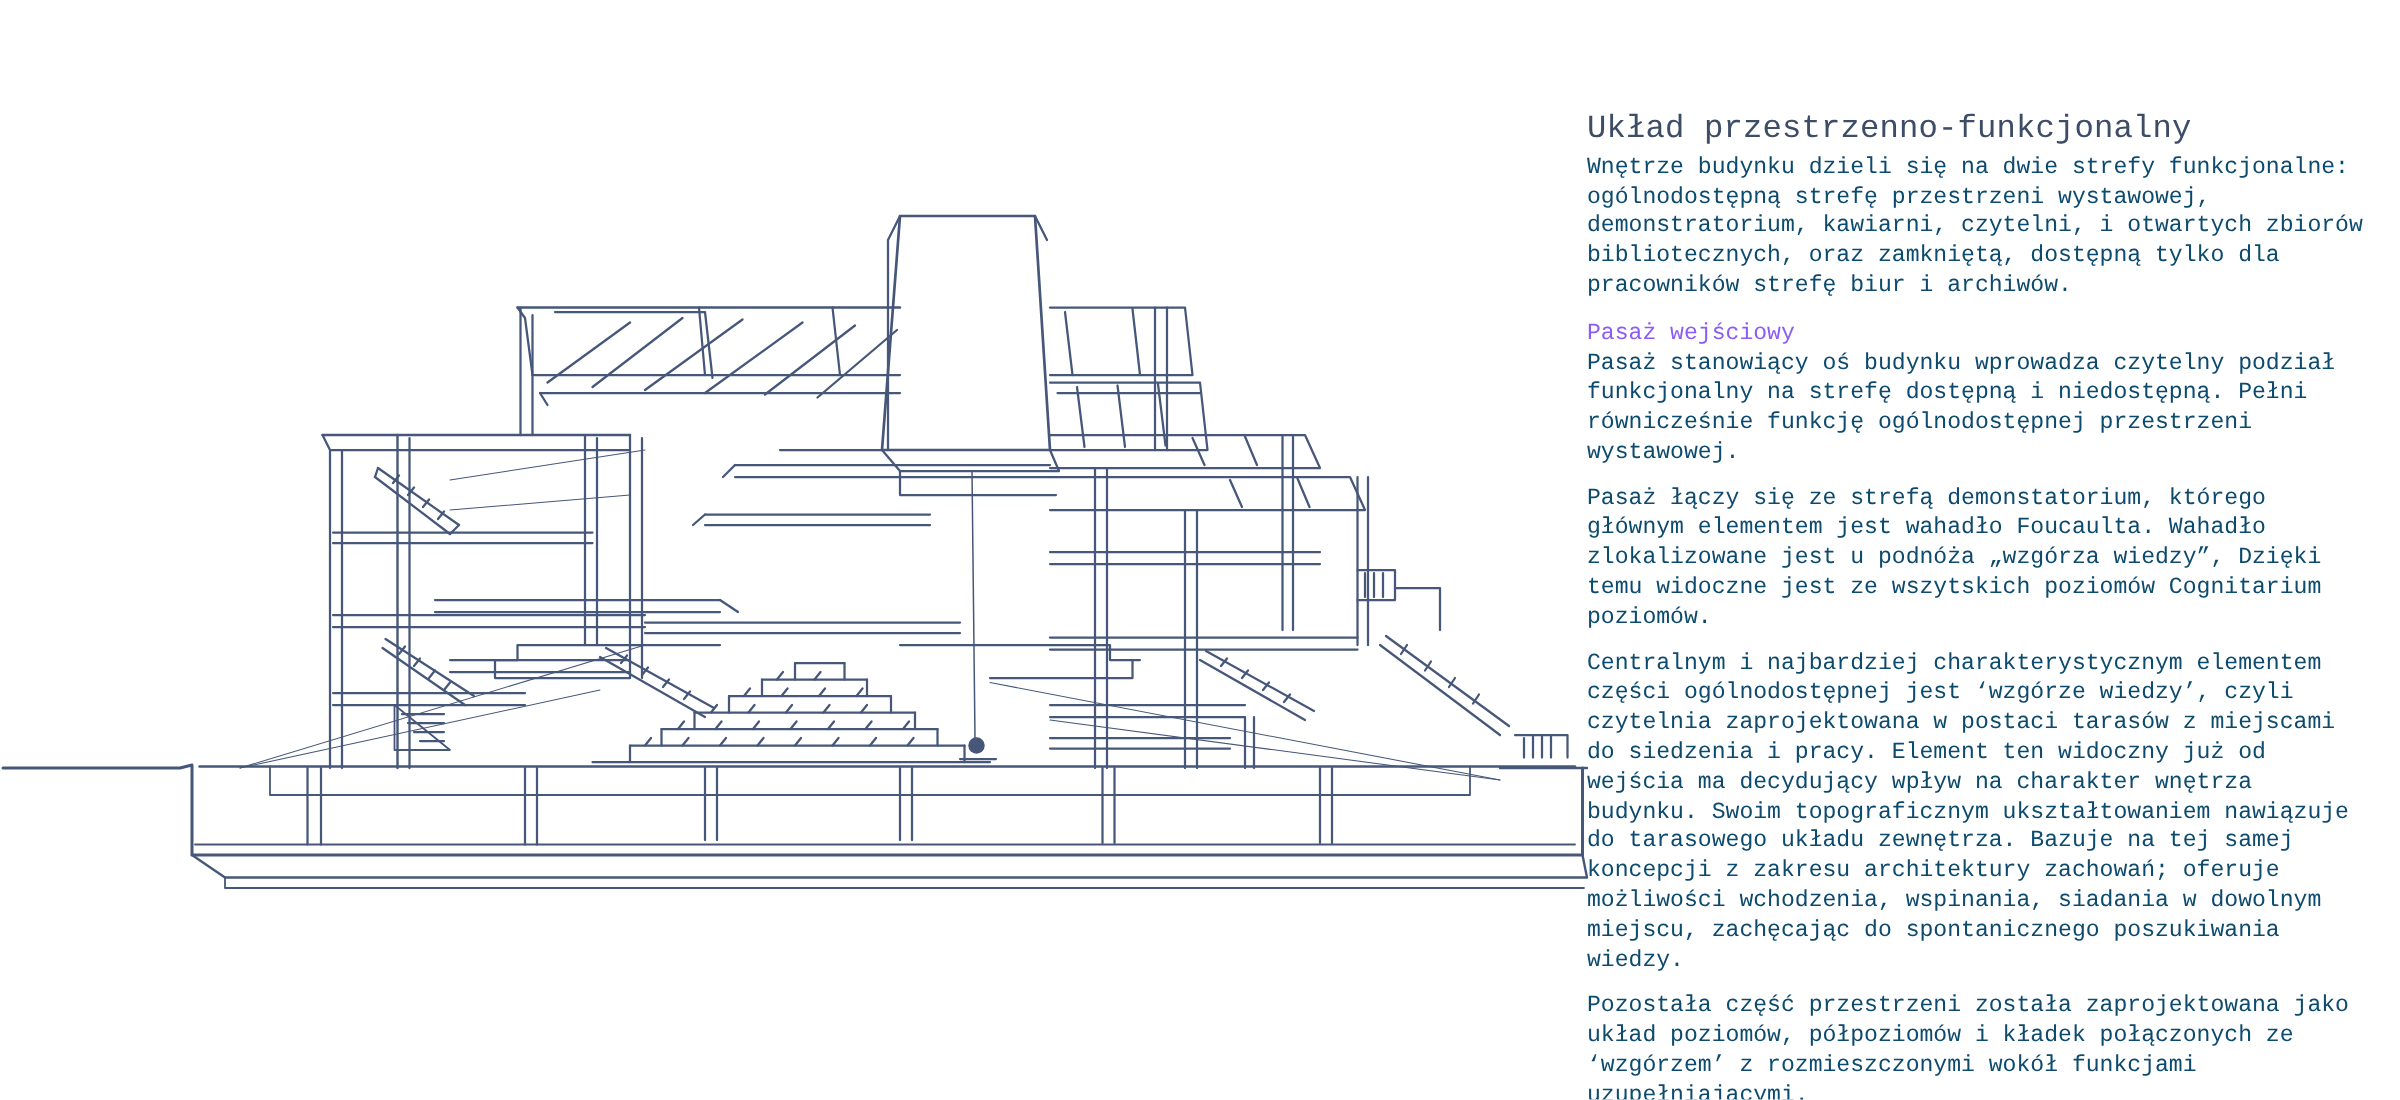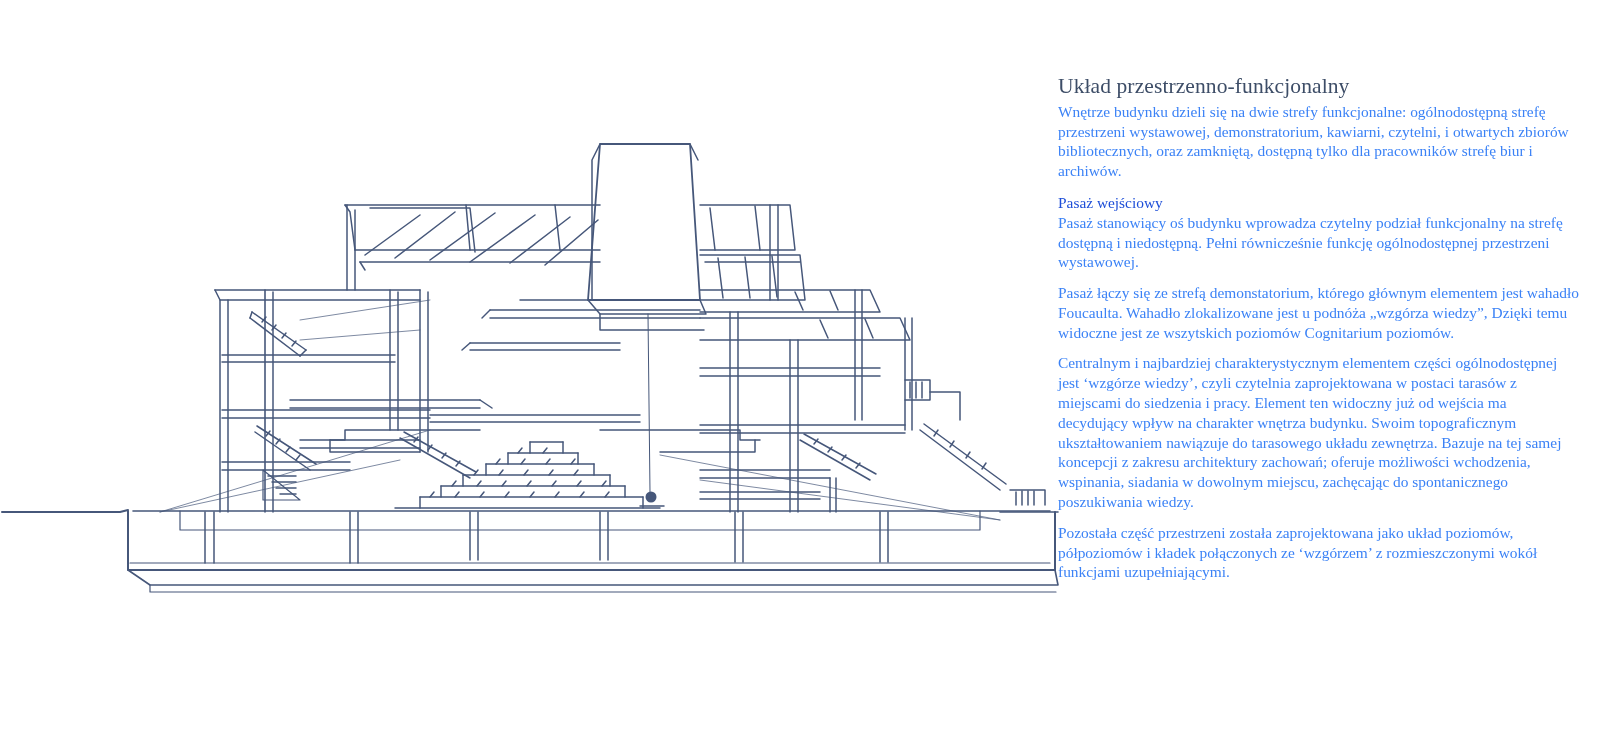--- a/index.html
+++ b/index.html
@@ -12,20 +12,21 @@
     height: 733px;
     overflow: hidden;
     font-family: "Liberation Serif", serif;
     color: #3a4a63;
   }
   .board {
     position: relative;
     width: 1600px;
     height: 703px;
     background: #ffffff;
+    font-family: Liberation Mono, monospace;
   }
 
   
   .drawing {
     position: absolute;
     left: 0;
     top: 0;
     width: 1060px;
     height: 733px;
   }
@@ -50,27 +51,27 @@
     color: #3d4d67;
     line-height: 1.2;
   }
   .block {
     margin-bottom: 11px;
   }
   .block-heading {
     font-size: 15.4px;
     line-height: 1.28;
     margin: 0;
-    color: #1d4ed8;
+    color: #8b5cf6;
   }
   .block-body {
     font-size: 15.4px;
     line-height: 1.285;
     margin: 0;
-    color: #3b82f6;
+    color: #0c4a6e;
     text-align: left;
   }
   .intro {
     margin-bottom: 12px;
   }
 </style>
 </head>
 <body>
 
 <div class="board">

